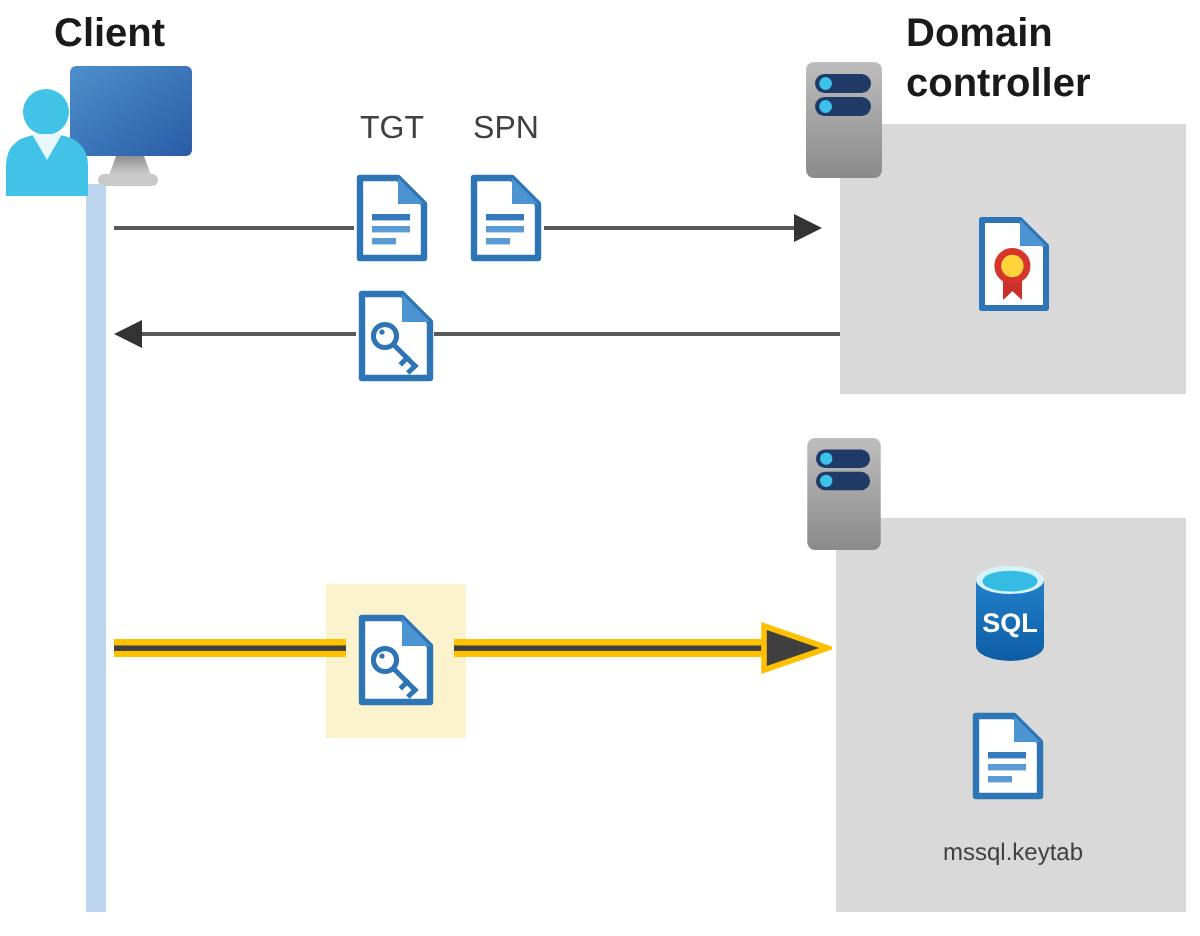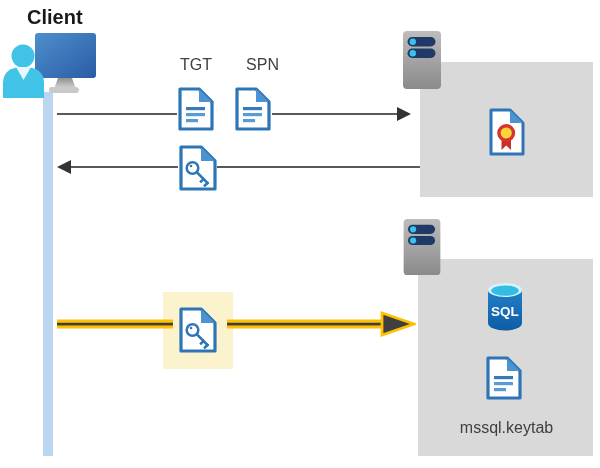--- a/index.html
+++ b/index.html
@@ -82,38 +82,42 @@
     <rect x="47" y="57" width="30" height="6" rx="3" fill="#C9C9C9"></rect>
     <circle cx="21" cy="26" r="11.5" fill="#41C3E8"></circle>
     <path d="M1 68 V53 Q1 37 21.5 37 Q42 37 42 53 V68 Z" fill="#41C3E8"></path>
     <polygon points="14,37 21.5,50 29,37" fill="#E8F7FC"></polygon>
   </svg>
 
   <div class="abs line" style="left:57px;top:113px;width:120px;"></div>
   <div class="abs line" style="left:272px;top:113px;width:125px;"></div>
   <div class="abs arrowhead-right" style="left:397px;top:107px;"></div>
   <div class="abs sub ctr" style="left:170px;top:56px;width:52px;">TGT</div>
-  <div class="abs sub ctr" style="left:227px;top:56px;width:52px;text-align:right;">SPN</div>
+  <div class="abs sub ctr" style="left:227px;top:56px;width:52px;">SPN</div>
   <svg class="abs" style="left:177px;top:86px;" width="38" height="46">
       <use href="#sym-doc"></use>
     </svg>
   <svg class="abs" style="left:234px;top:86px;" width="38" height="46">
       <use href="#sym-doc"></use>
     </svg>
 
   <div class="abs line" style="left:71px;top:166px;width:107px;"></div>
   <div class="abs line" style="left:217px;top:166px;width:203px;"></div>
   <div class="abs arrowhead-left" style="left:57px;top:160px;"></div>
   <svg class="abs" style="left:178px;top:144px;" width="40" height="48">
       <use href="#sym-keydoc"></use>
     </svg>
 
   <svg class="abs" style="left:402px;top:30px;" width="40" height="60">
       <use href="#sym-server"></use>
     </svg>
+  <div class="abs title" style="left:453px;top:5px;">
+    <span style="display:block">Domain</span>
+    <span style="display:block">controller</span>
+  </div>
   <svg class="abs" style="left:488px;top:107px;" width="38" height="50" viewBox="0 0 38 50">
     <path d="M3 3 H22 L35 16 V47 H3 Z" fill="#fff" stroke="#2E75B6" stroke-width="3" stroke-linejoin="round"></path>
     <path d="M22 3 V16 H35 Z" fill="#4C93D2"></path>
     <polygon points="13.5,30 13.5,43 18.2,38.6 23,43 23,30" fill="#C9302A"></polygon>
     <circle cx="18.2" cy="26" r="7.3" fill="#FFD43B" stroke="#D7352B" stroke-width="3.4"></circle>
   </svg>
 
   <div class="abs highlight" style="left:163px;top:292px;width:70px;height:77px;"></div>
   <svg class="abs" style="left:56px;top:310px;" width="360" height="28" viewBox="0 0 360 28">
     <rect x="1" y="9.5" width="116" height="9" fill="#FFC000"></rect>
@@ -131,15 +135,15 @@
     </svg>
   <svg class="abs" style="left:487px;top:282px;" width="36" height="50" viewBox="0 0 36 50">
     <path d="M1 8 V41 A17 7.5 0 0 0 35 41 V8 Z" fill="url(#gradSql)"></path>
     <ellipse cx="18" cy="8" rx="17" ry="7" fill="#D6F3FA"></ellipse>
     <ellipse cx="18" cy="8.6" rx="13.8" ry="5.2" fill="#35BCE4"></ellipse>
     <text x="18" y="34" text-anchor="middle" font-size="13.5" font-weight="bold" fill="#ffffff">SQL</text>
   </svg>
   <svg class="abs" style="left:485px;top:354px;" width="38" height="48">
       <use href="#sym-doc"></use>
     </svg>
-  <div class="abs sub ctr" style="left:420px;top:419px;width:173px;font-size:16px;">mssql.keytab</div>
+  <div class="abs sub ctr" style="left:420px;top:419px;width:173px;font-size:12px;">mssql.keytab</div>
 
 </div>
 
 </body></html>

